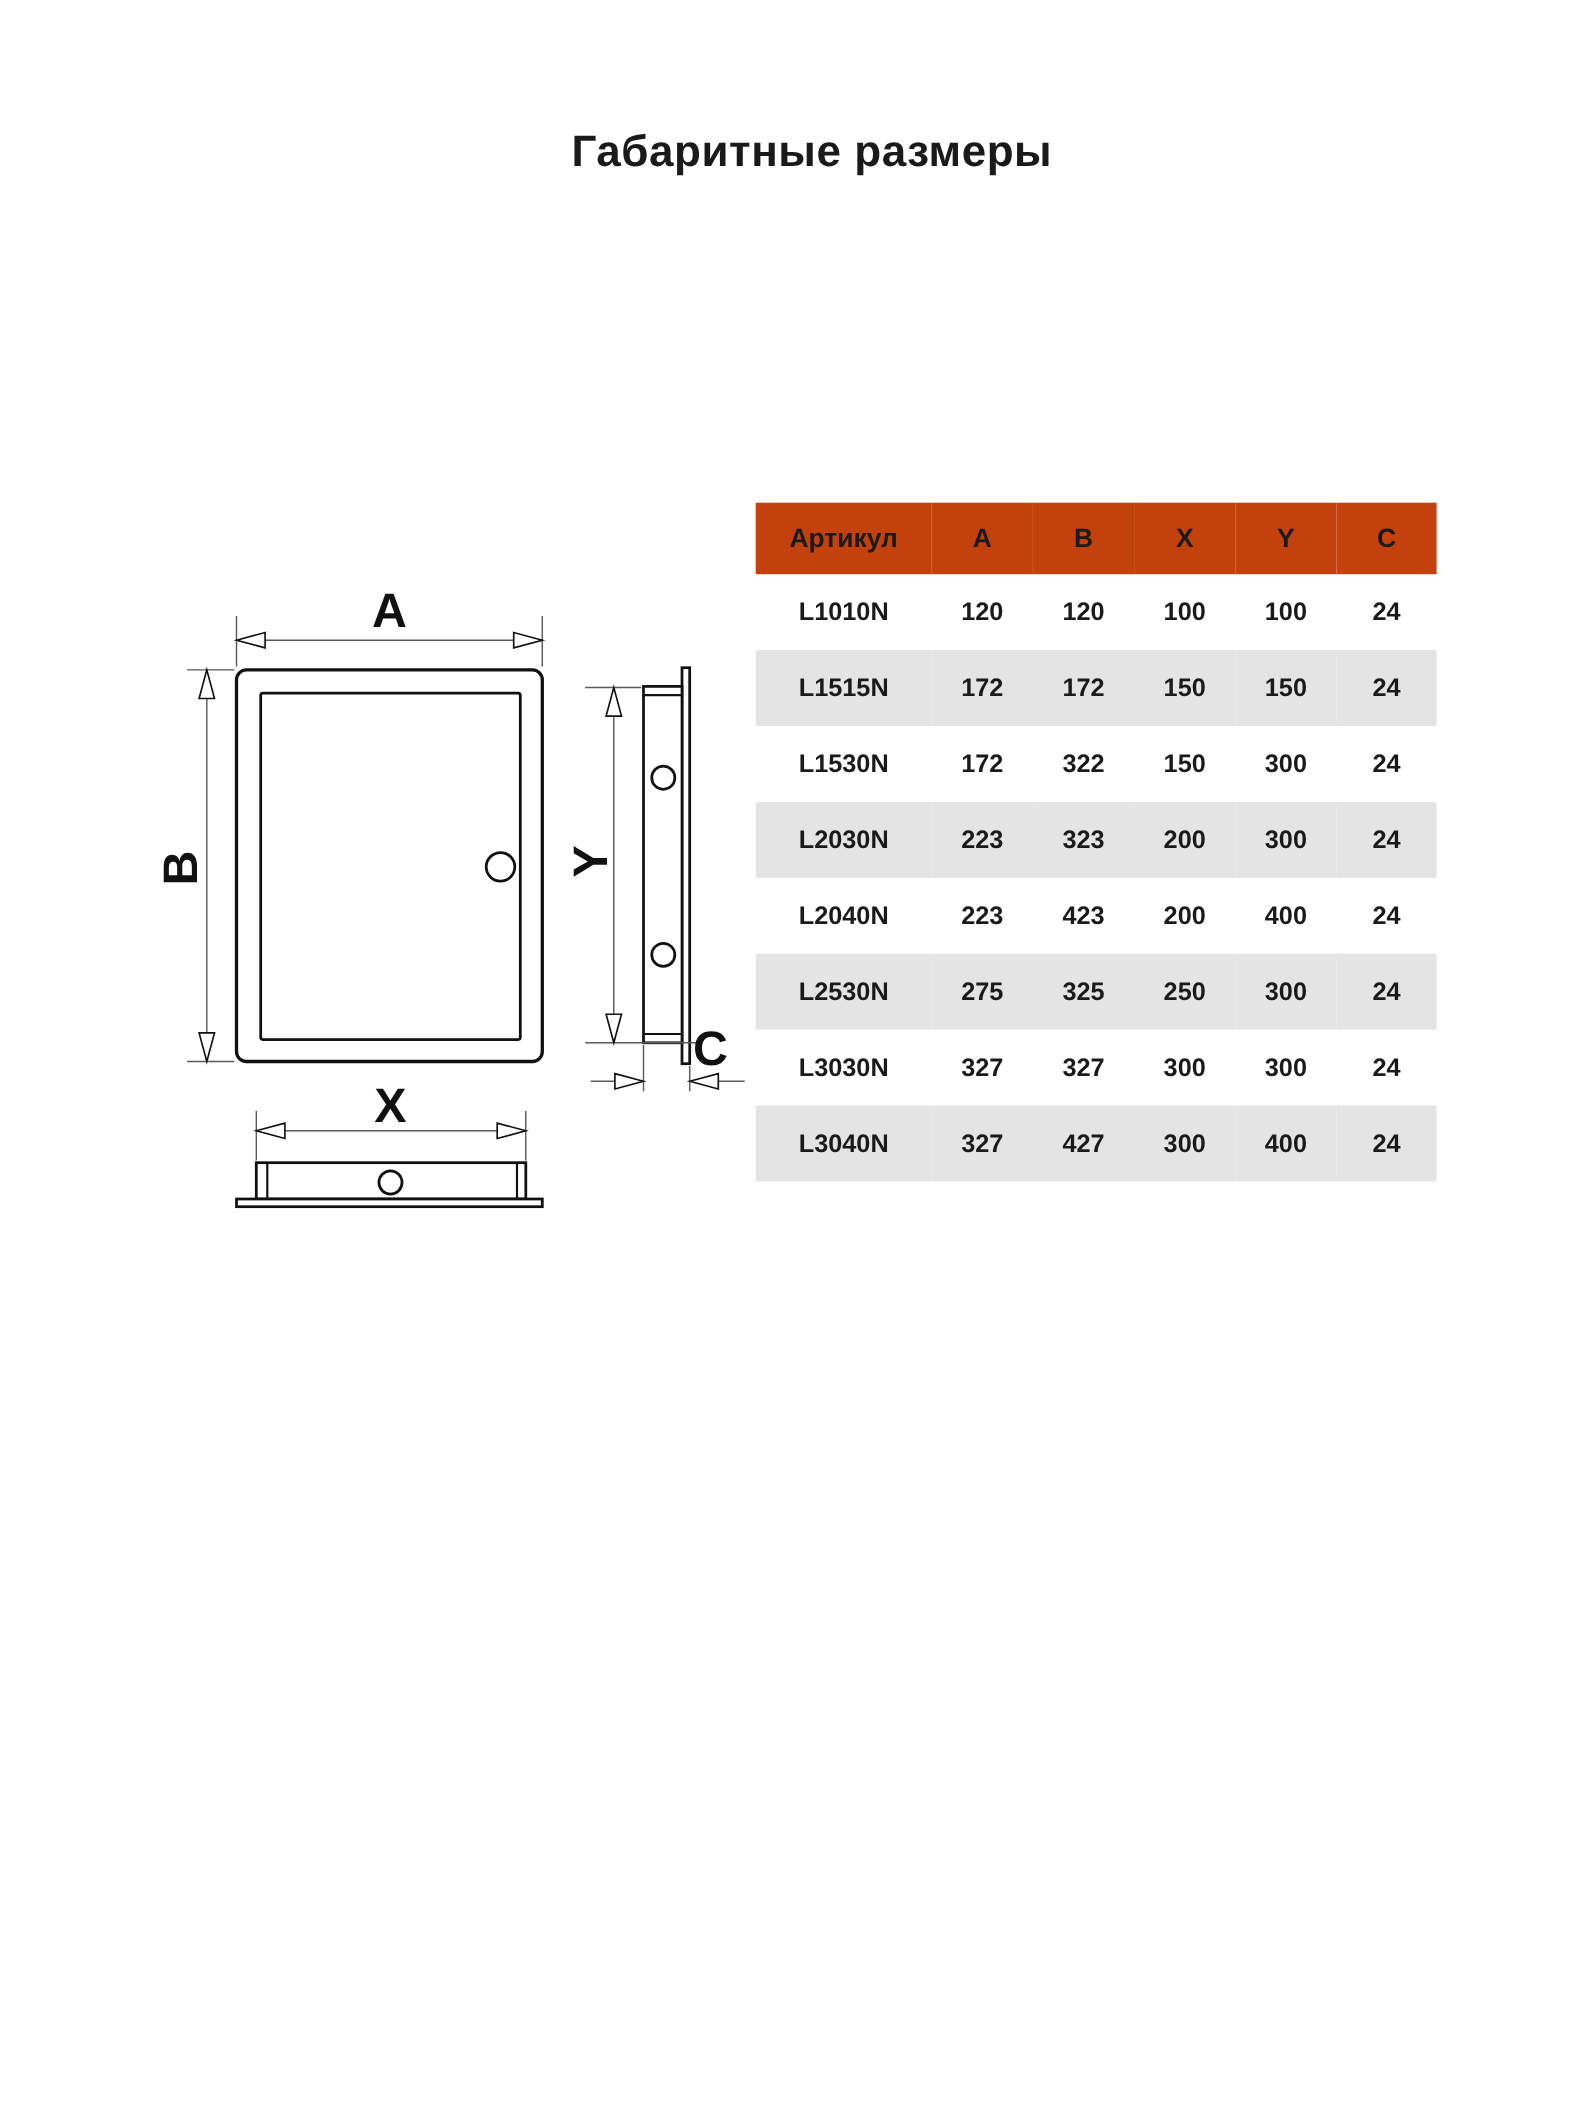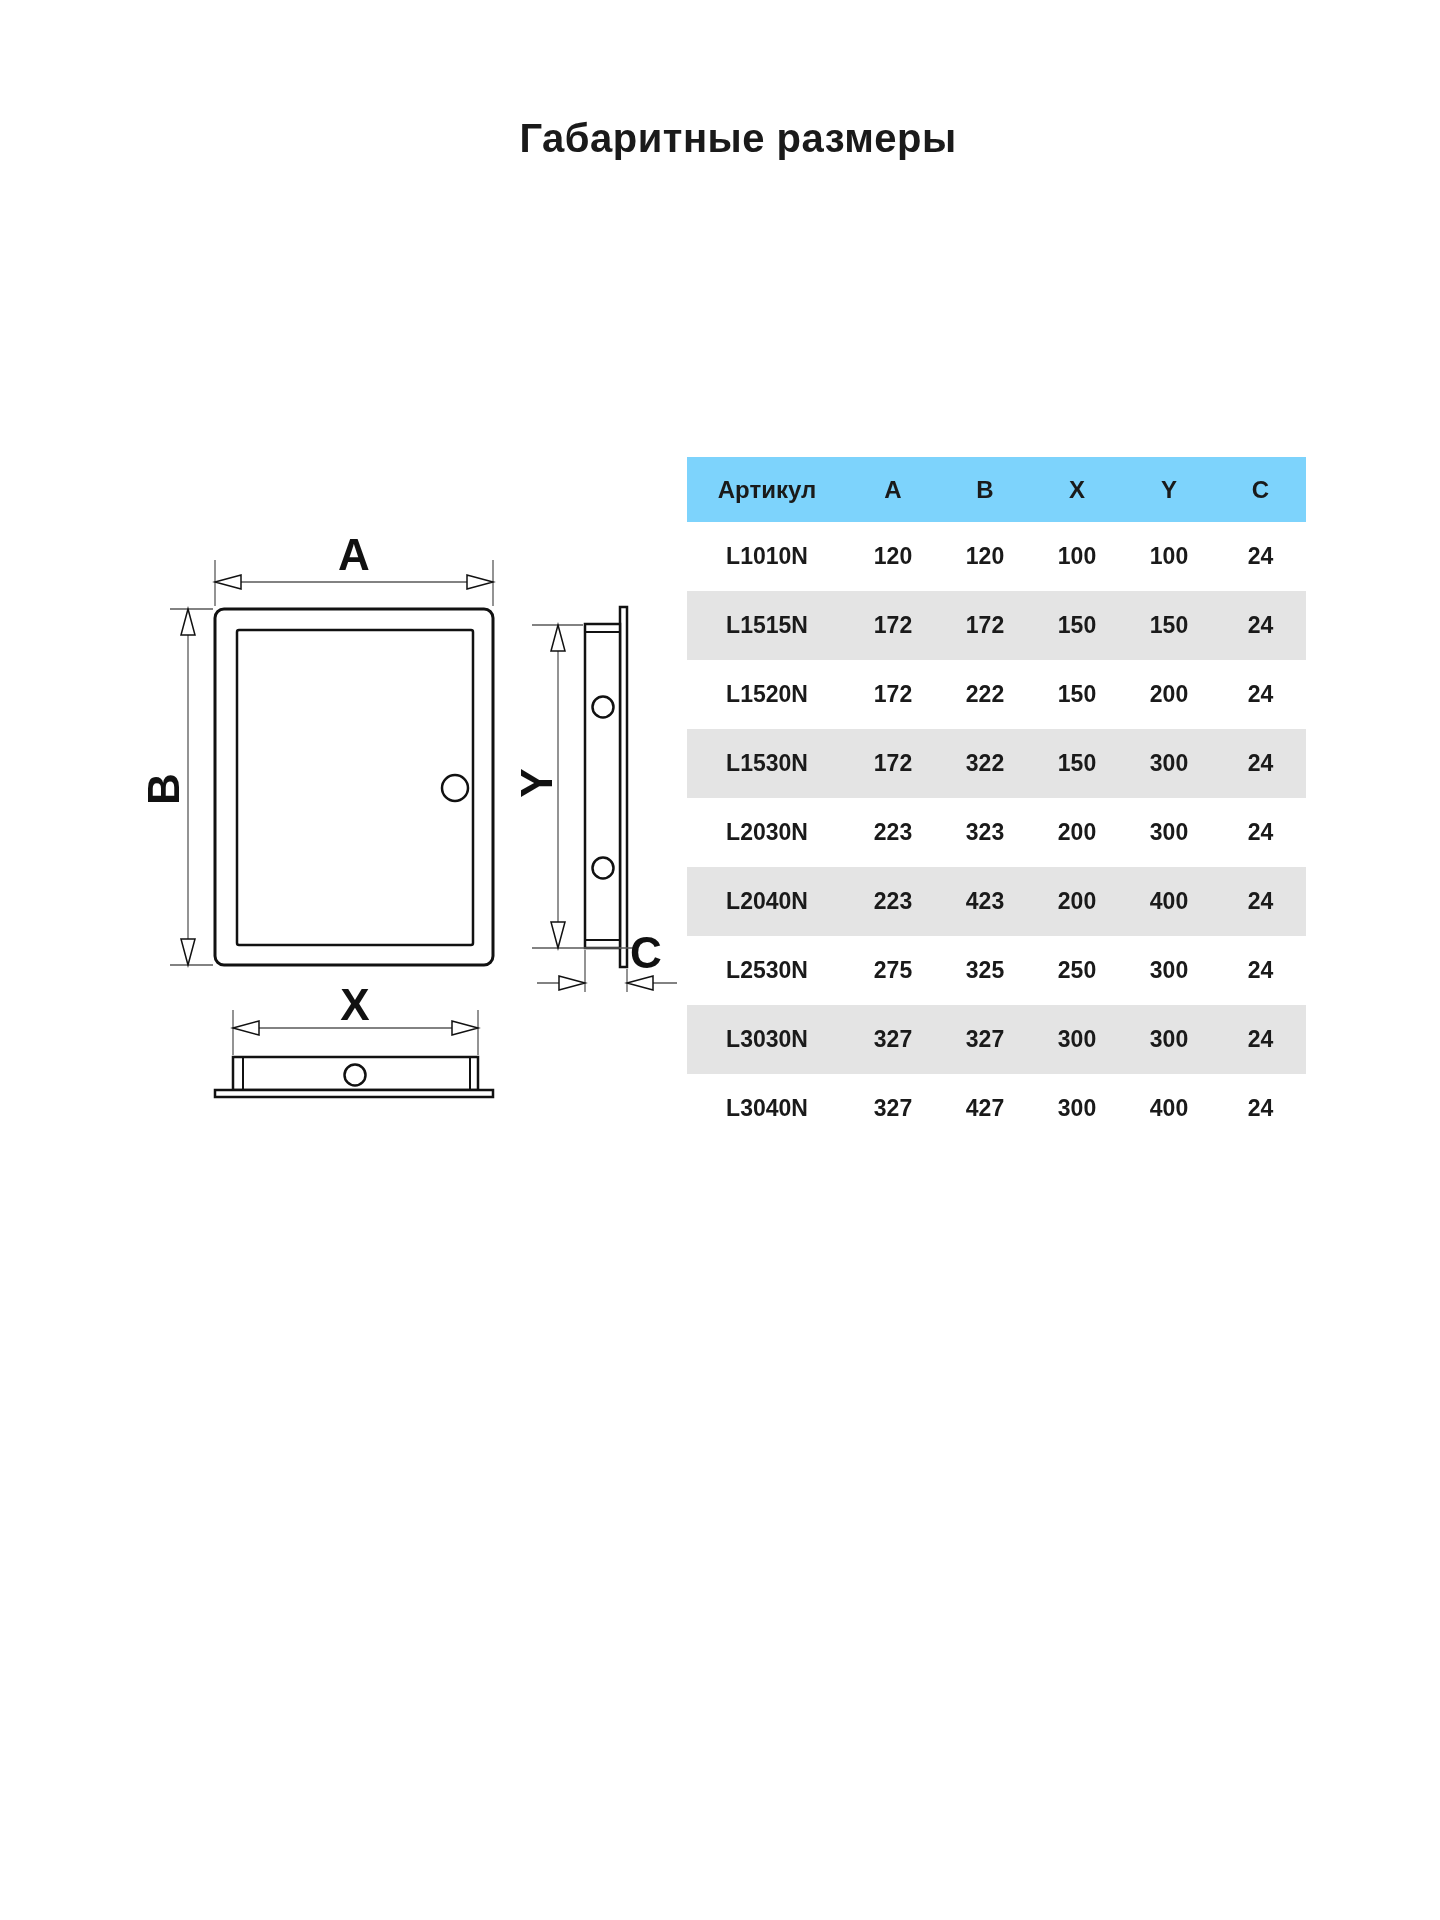--- a/index.html
+++ b/index.html
@@ -15,21 +15,21 @@
   }
   .diagram {
     position:absolute; left:100px; top:420px; width:580px; height:700px;
   }
   .spec-table {
     position:absolute; left:687px; top:457px; width:619px;
     border-collapse:collapse; table-layout:fixed;
     font-weight:700; font-size:23px; color:#1a1a1a; text-align:center;
   }
   .spec-table th {
-    height:65px; background:#7dd3fc; font-size:24px; font-weight:700;
+    height:65px; background:#c2410c; font-size:24px; font-weight:700;
     padding:0; vertical-align:middle;
   }
   .spec-table td { height:69px; padding:0; vertical-align:middle; }
   .spec-table tbody tr:nth-child(even) { background:#e4e4e4; }
   svg text {
     font-family:"Liberation Sans", sans-serif; font-weight:700;
     font-size:44px; fill:#111111;
   }
   .thin { stroke:#5a5a5a; stroke-width:1.3; fill:none; }
   .main { stroke:#111111; stroke-width:3; fill:#ffffff; }
@@ -132,28 +132,20 @@
       </tr>
       <tr>
         <td>L1515N</td>
         <td>172</td>
         <td>172</td>
         <td>150</td>
         <td>150</td>
         <td>24</td>
       </tr>
       <tr>
-        <td>L1520N</td>
-        <td>172</td>
-        <td>222</td>
-        <td>150</td>
-        <td>200</td>
-        <td>24</td>
-      </tr>
-      <tr>
         <td>L1530N</td>
         <td>172</td>
         <td>322</td>
         <td>150</td>
         <td>300</td>
         <td>24</td>
       </tr>
       <tr>
         <td>L2030N</td>
         <td>223</td>

